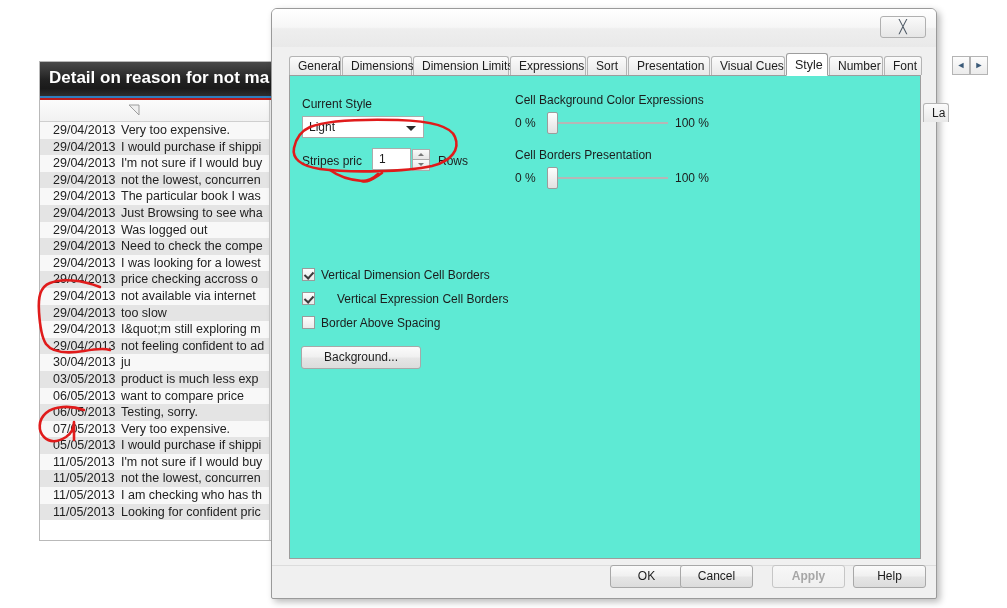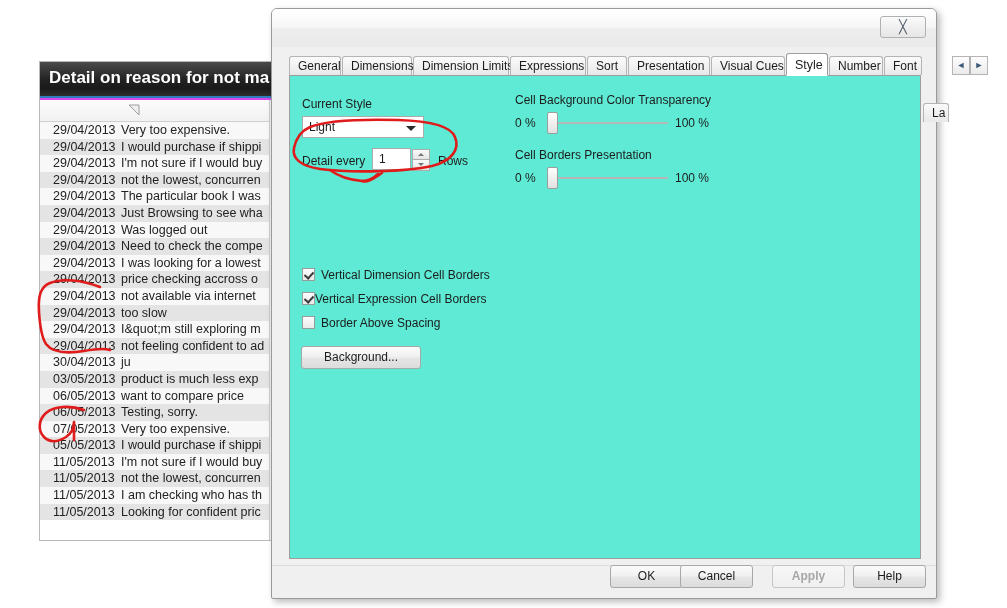--- a/index.html
+++ b/index.html
@@ -19,21 +19,21 @@
     background: #ffffff;
   }
 
   
   .chart-object {
     position: absolute;
     left: 39px;
     top: 61px;
     width: 244px;
     height: 480px;
-    background: #d946ef;
+    background: #b91c1c;
     border: 1px solid #b9b9b9;
     box-sizing: border-box;
     overflow: hidden;
   }
   .chart-caption {
     position: absolute;
     left: 0; top: 0;
     width: 244px;
     height: 36px;
     background: linear-gradient(to bottom, #4a4a4a 0%, #3a3a3a 22%, #222222 52%, #1a1a1a 78%, #2e2e2e 100%);
@@ -441,37 +441,37 @@
 
     <div class="tabpanel">
 
       <div class="lbl" style="left:12px; top:21px;">Current Style</div>
 
       <div class="combo" style="left:12px; top:40px; width:122px; height:22px;">
         <span class="cval">Light</span>
         <span class="carrow"></span>
       </div>
 
-      <div class="lbl" style="left:12px; top:78px;">Detail every</div>
+      <div class="lbl" style="left:12px; top:78px;">Stripes pric</div>
 
       <div class="spin-wrap" style="left:82px; top:72px;">
         <span class="sval">1</span>
         <span class="spin-btns">
           <span class="spin-btn up">
               <i></i>
             </span>
           <span class="spin-btn dn">
               <i></i>
             </span>
         </span>
       </div>
 
       <div class="lbl" style="left:148px; top:78px;">Rows</div>
 
-      <div class="lbl" style="left:225px; top:17px;">Cell Background Color Transparency</div>
+      <div class="lbl" style="left:225px; top:17px;">Cell Background Color Expressions</div>
 
       <div class="slider-row" style="left:225px; top:36px; width:340px; height:22px;">
         <span class="lbl" style="left:0px; top:4px;">0 %</span>
         <span class="slider-track" style="left:36px; width:117px;"></span>
         <span class="slider-thumb" style="left:32px;"></span>
         <span class="lbl" style="left:160px; top:4px;">100 %</span>
       </div>
 
       <div class="lbl" style="left:225px; top:72px;">Cell Borders Presentation</div>
 
@@ -479,21 +479,21 @@
         <span class="lbl" style="left:0px; top:4px;">0 %</span>
         <span class="slider-track" style="left:36px; width:117px;"></span>
         <span class="slider-thumb" style="left:32px;"></span>
         <span class="lbl" style="left:160px; top:4px;">100 %</span>
       </div>
 
       <div class="cbx checked" style="left:12px; top:192px;"></div>
       <div class="lbl" style="left:31px; top:192px;">Vertical Dimension Cell Borders</div>
 
       <div class="cbx checked" style="left:12px; top:216px;"></div>
-      <div class="lbl" style="left:25px; top:216px;">Vertical Expression Cell Borders</div>
+      <div class="lbl" style="left:47px; top:216px;">Vertical Expression Cell Borders</div>
 
       <div class="cbx" style="left:12px; top:240px;"></div>
       <div class="lbl" style="left:31px; top:240px;">Border Above Spacing</div>
 
       <div class="btn" style="left:11px; top:270px; width:120px; height:23px; line-height:21px;">Background...</div>
     </div>
 
     <div class="dlg-footer-sep"></div>
 
     <div class="btn" style="left:338px; top:556px; width:73px; height:23px; line-height:21px;">OK</div>

